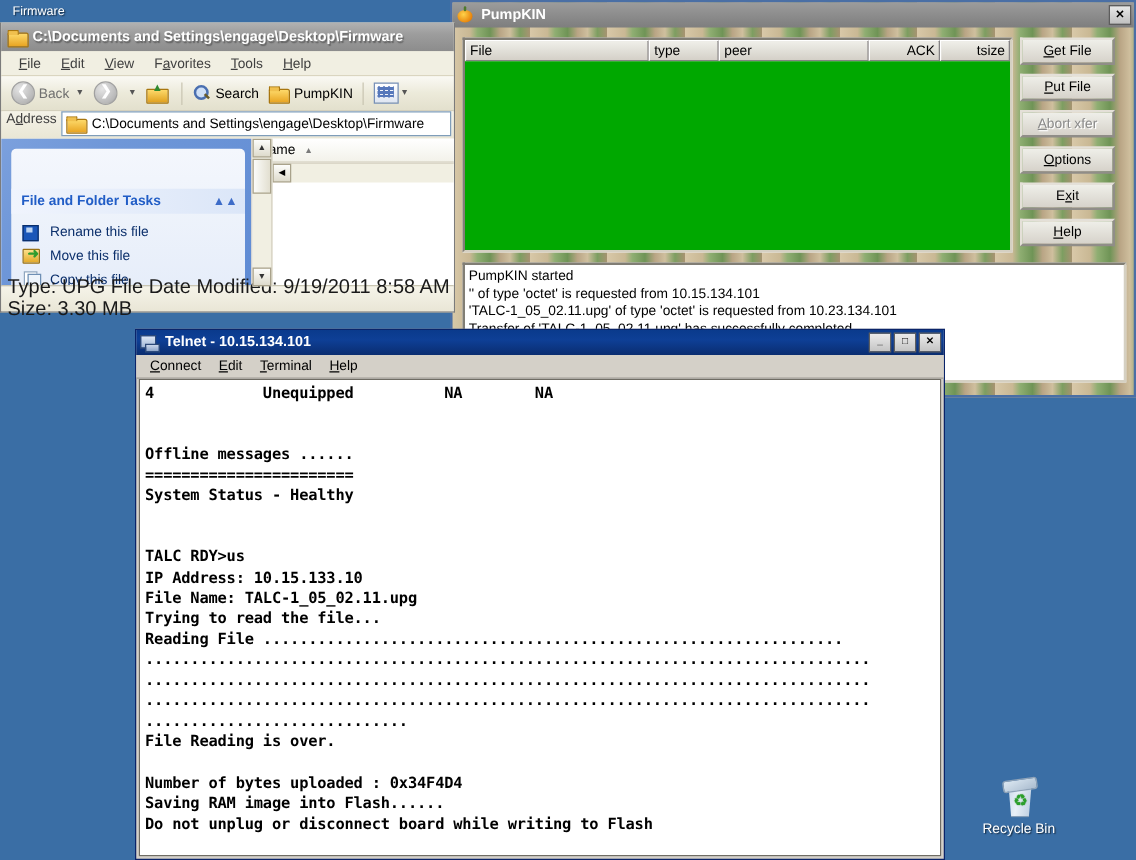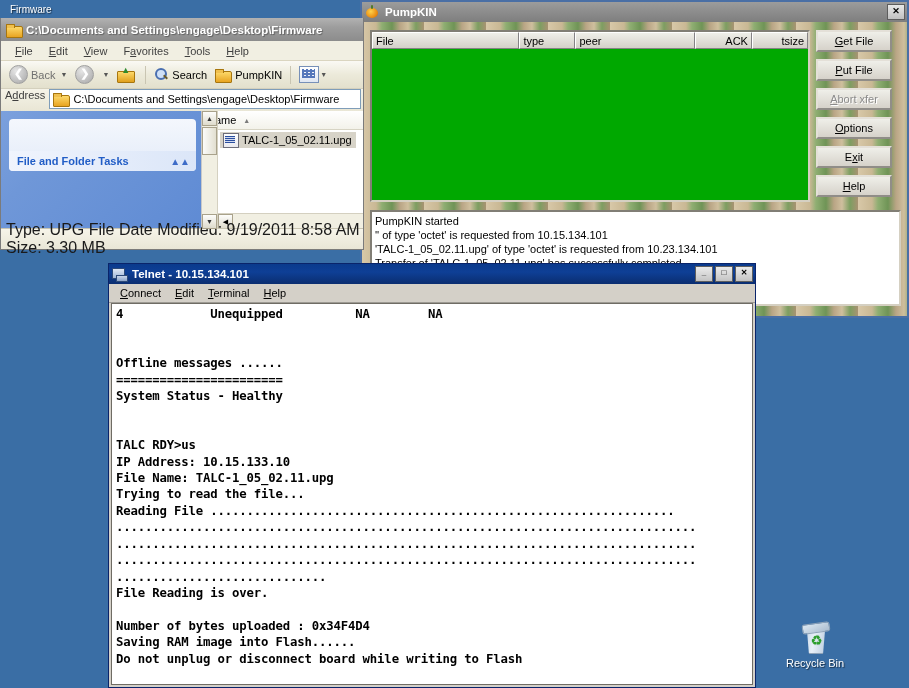--- a/index.html
+++ b/index.html
@@ -572,43 +572,55 @@
       </div>
     </div>
 
     <div id="exp-body">
       <div id="exp-left">
         <div class="task-panel">
           <div class="task-head">
             <span>File and Folder Tasks</span>
             <span class="chev">▲▲</span>
           </div>
+          <div class="task-list">
+            <div class="task-item">
+              <span class="task-ico ico-rename"></span>
+              <span>Rename this file</span>
+            </div>
+            <div class="task-item">
+              <span class="task-ico ico-move"></span>
+              <span>Move this file</span>
+            </div>
+            <div class="task-item">
+              <span class="task-ico ico-copy"></span>
+              <span>Copy this file</span>
+            </div>
+            <div class="task-item">
+              <span class="task-ico ico-publish"></span>
+              <span>Publish this file to the</span>
+            </div>
+          </div>
         </div>
       </div>
 
       <div id="exp-right">
         <div id="exp-vscroll">
           <div>
             <div class="sb-arrow">▲</div>
             <div class="sb-thumb"></div>
           </div>
           <div class="sb-arrow">▼</div>
         </div>
 
         <div id="exp-filelist-header">
           <span>Name</span>
           <span class="sortarrow">▲</span>
         </div>
 
-        <div id="exp-filelist">
-          <div class="file-row">
-            <span class="upg-icon"></span>
-            <span>TALC-1_05_02.11.upg</span>
-          </div>
-        </div>
 
         <div id="exp-hscroll">
           <div class="sb-arrow-h">◀</div>
         </div>
       </div>
     </div>
 
     <div id="exp-status">
       <span>Type: UPG File Date Modified: 9/19/2011 8:58 AM Size: 3.30 MB</span>
     </div>

